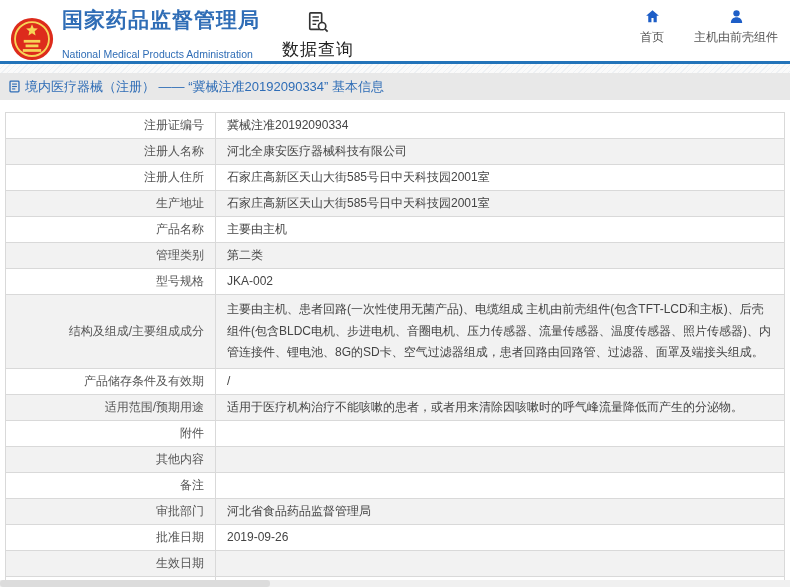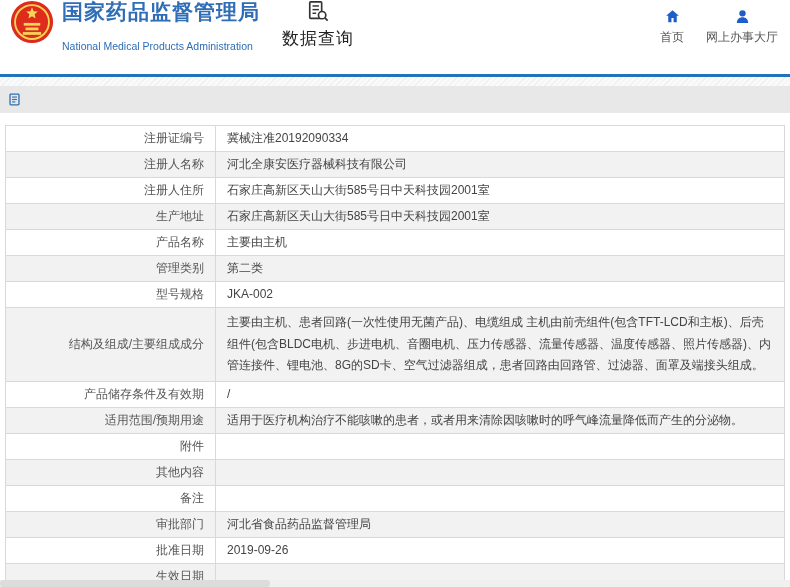--- a/index.html
+++ b/index.html
@@ -1,28 +1,28 @@
 <!DOCTYPE html>
 <html><head>
 <meta charset="utf-8">
 <style>
   * { margin:0; padding:0; box-sizing:border-box; }
   html,body { width:790px; height:587px; background:#fff; overflow:hidden;
     font-family:"Liberation Sans","DejaVu Sans",sans-serif; }
 
   
-  .header { position:relative; height:74px; background:#fff; display:flex; align-items:flex-start; }
+  .header { position:relative; height:61px; background:#fff; display:flex; align-items:flex-end; }
   .emblem { width:44px; height:44px; margin-left:10px; flex:0 0 auto; }
   .org-block { margin-left:8px; line-height:1.1; }
   .org-cn { font-size:21px; font-weight:bold; color:#2f6db6; letter-spacing:1px; }
   .org-en { font-size:10.5px; color:#2f6db6; margin-top:18px; }
   .section-query { display:flex; align-items:center; margin-left:22px; gap:5px;flex-direction:column; }
   .section-query .q-icon { width:22px; height:22px; }
   .section-query .q-label { font-size:17px; color:#222; font-weight:500; letter-spacing:1px; }
-  .top-nav { position:absolute; right:12px; top:8px; display:flex; gap:22px; }
+  .top-nav { position:absolute; right:12px; top:8px; display:flex; gap:30px; }
   .nav-item { display:flex; flex-direction:column; align-items:center; gap:4px; cursor:pointer; }
   .nav-item svg { width:17px; height:17px; }
   .nav-item .nav-label { font-size:12px; color:#555; white-space:nowrap; }
 
   .blue-rule { height:3px; background:#2273b9; }
   .hatch-strip { height:9px;
     background:repeating-linear-gradient(135deg,#fafafa 0 3px,#eef1f4 3px 4px); }
 
   
   .breadcrumb-bar { height:27px; background:#e8e8e8; display:flex; align-items:center;
@@ -78,35 +78,36 @@
       <svg viewBox="0 0 24 24">
         <path d="M12 3l9 8h-3v9h-4.5v-6h-3v6H6v-9H3z" fill="#1d5ec7"></path>
       </svg>
       <span class="nav-label">首页</span>
     </div>
     <div class="nav-item">
       <svg viewBox="0 0 24 24">
         <circle cx="12" cy="7.5" r="4.5" fill="#1d5ec7"></circle>
         <path d="M4 21c0-5 3.5-8 8-8s8 3 8 8z" fill="#1d5ec7"></path>
       </svg>
-      <span class="nav-label">网上办事大厅</span>
+      <span class="nav-label">主机由前壳组件</span>
     </div>
   </div>
 </div>
 
 <div class="blue-rule"></div>
 <div class="hatch-strip"></div>
 
 <div class="breadcrumb-bar">
   <svg viewBox="0 0 16 16">
     <rect x="2.5" y="1.5" width="11" height="13" rx="1" fill="none" stroke="#2f6db6" stroke-width="1.6"></rect>
     <line x1="5" y1="5" x2="11" y2="5" stroke="#2f6db6" stroke-width="1.4"></line>
     <line x1="5" y1="8" x2="11" y2="8" stroke="#2f6db6" stroke-width="1.4"></line>
     <line x1="5" y1="11" x2="9" y2="11" stroke="#2f6db6" stroke-width="1.4"></line>
   </svg>
+  <span class="breadcrumb-text">境内医疗器械（注册） —— “冀械注准20192090334” 基本信息</span>
 </div>
 
 <div class="table-wrap">
   <table class="info">
     <tbody>
       <tr>
         <td class="lbl">注册证编号</td>
         <td class="val plain">冀械注准20192090334</td>
       </tr>
       <tr>

